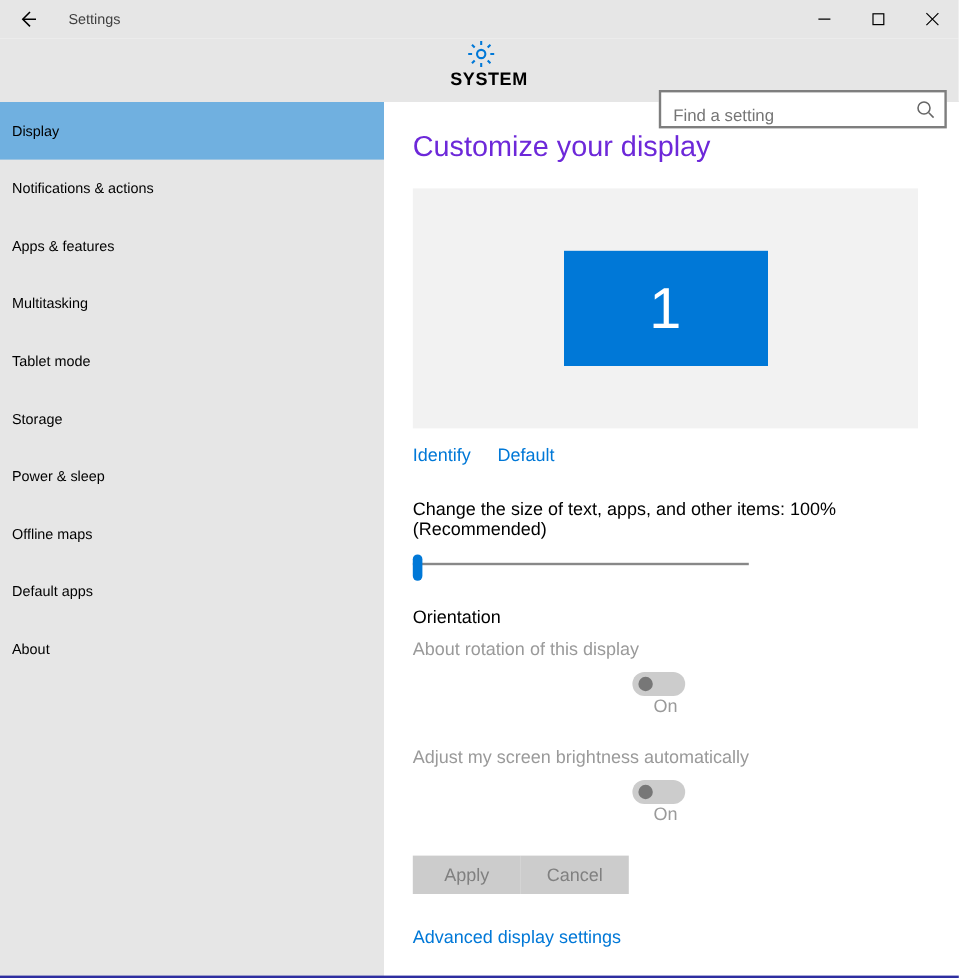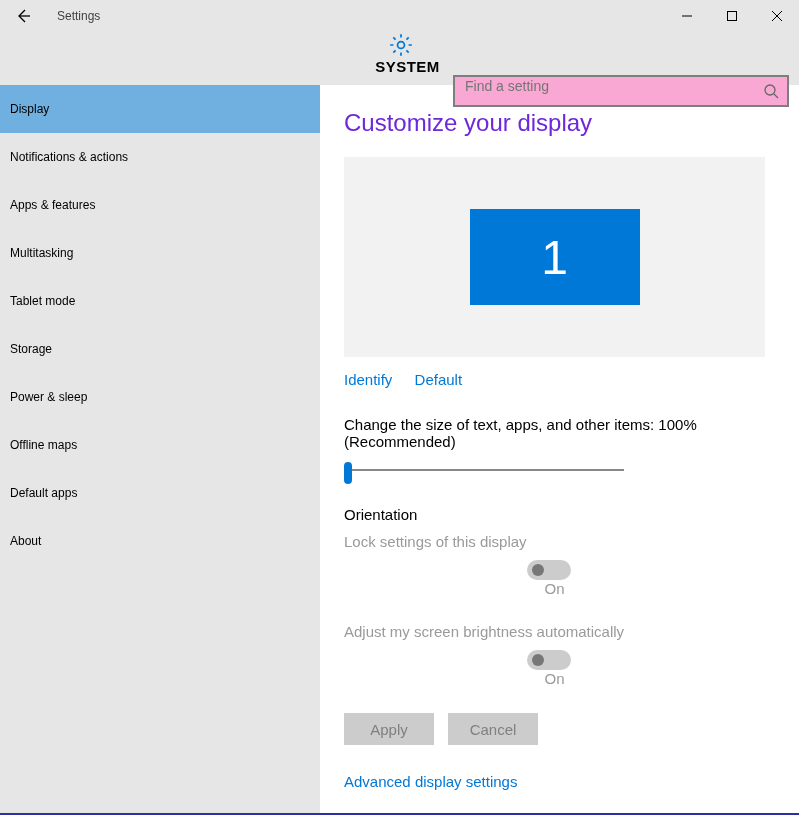--- a/index.html
+++ b/index.html
@@ -19,22 +19,22 @@
   .win-controls { position:absolute; right:0; top:0; display:flex; }
   .win-btn { width:45px; height:32px; display:flex; align-items:center; justify-content:center; cursor:pointer;}
   .header-row {
     height:53px; background:#e6e6e6; display:flex; align-items:center;
     padding:0 10px; border-bottom:1px solid #e6e6e6;flex-direction:column;
   }
   .header-icon { width:26px; height:26px; margin-left:2px;}
   .header-title { font-weight:600; font-size:15px; margin-left:16px; letter-spacing:0.5px;}
   .search-wrap { margin-left:auto; }
   .search-box {
-    width:336px; height:32px; border:2px solid #7e7e7e; background:#f9a8d4;
-    display:flex; align-items:flex-start; padding:0 8px; position:relative;
+    width:240px; height:32px; border:2px solid #7e7e7e; background:#ffffff;
+    display:flex; align-items:flex-end; padding:0 8px; position:relative;
   }
   .search-input {
     border:none; outline:none; background:transparent; width:100%;
     font-size:14px; color:#666; font-family:inherit;
   }
   .search-icon { position:absolute; right:8px; top:6px; }
   .body { display:flex; height:calc(815px - 85px); }
   .sidebar { width:320px; background:#e6e6e6; padding-top:0; }
   .side-item {
     height:48px; display:flex; align-items:center; padding-left:10px;
@@ -69,21 +69,21 @@
   .toggle-row { display:flex; align-items:center; margin-bottom:26px;flex-direction:column;}
   .toggle {
     width:44px; height:20px; border-radius:10px; background:#ccc;
     position:relative; margin-right:12px;
   }
   .toggle-knob {
     width:12px; height:12px; border-radius:50%; background:#777;
     position:absolute; top:4px; left:5px;
   }
   .toggle-label { color:#9a9a9a; font-size:15px;}
-  .button-row { display:flex; gap:14px; margin-bottom:28px;}
+  .button-row { display:flex; margin-bottom:28px;}
   .flat-btn {
     width:90px; height:32px; background:#ccc; color:#808080;
     display:flex; align-items:center; justify-content:center;
     font-size:15px; cursor:default;
   }
   .adv-link { color:#0078d7; font-size:15px; cursor:pointer; margin-bottom:20px; display:inline-block;}
   .bottom-border { position:absolute; left:0; right:0; bottom:0; height:2px; background:#2e2ea0;}
 </style>
 </head>
 <body>
@@ -187,21 +187,21 @@
     </div>
 
     <div class="text-label">Change the size of text, apps, and other items: 100% (Recommended)</div>
     <div class="slider-track">
       <div class="slider-line"></div>
       <div class="slider-thumb"></div>
     </div>
 
     <div class="section-label">Orientation</div>
 
-    <div class="disabled-label">Lock settings of this display</div>
+    <div class="disabled-label">About rotation of this display</div>
     <div class="toggle-row">
       <div class="toggle">
         <div class="toggle-knob"></div>
       </div>
       <span class="toggle-label">On</span>
     </div>
 
     <div class="disabled-label">Adjust my screen brightness automatically</div>
     <div class="toggle-row">
       <div class="toggle">

